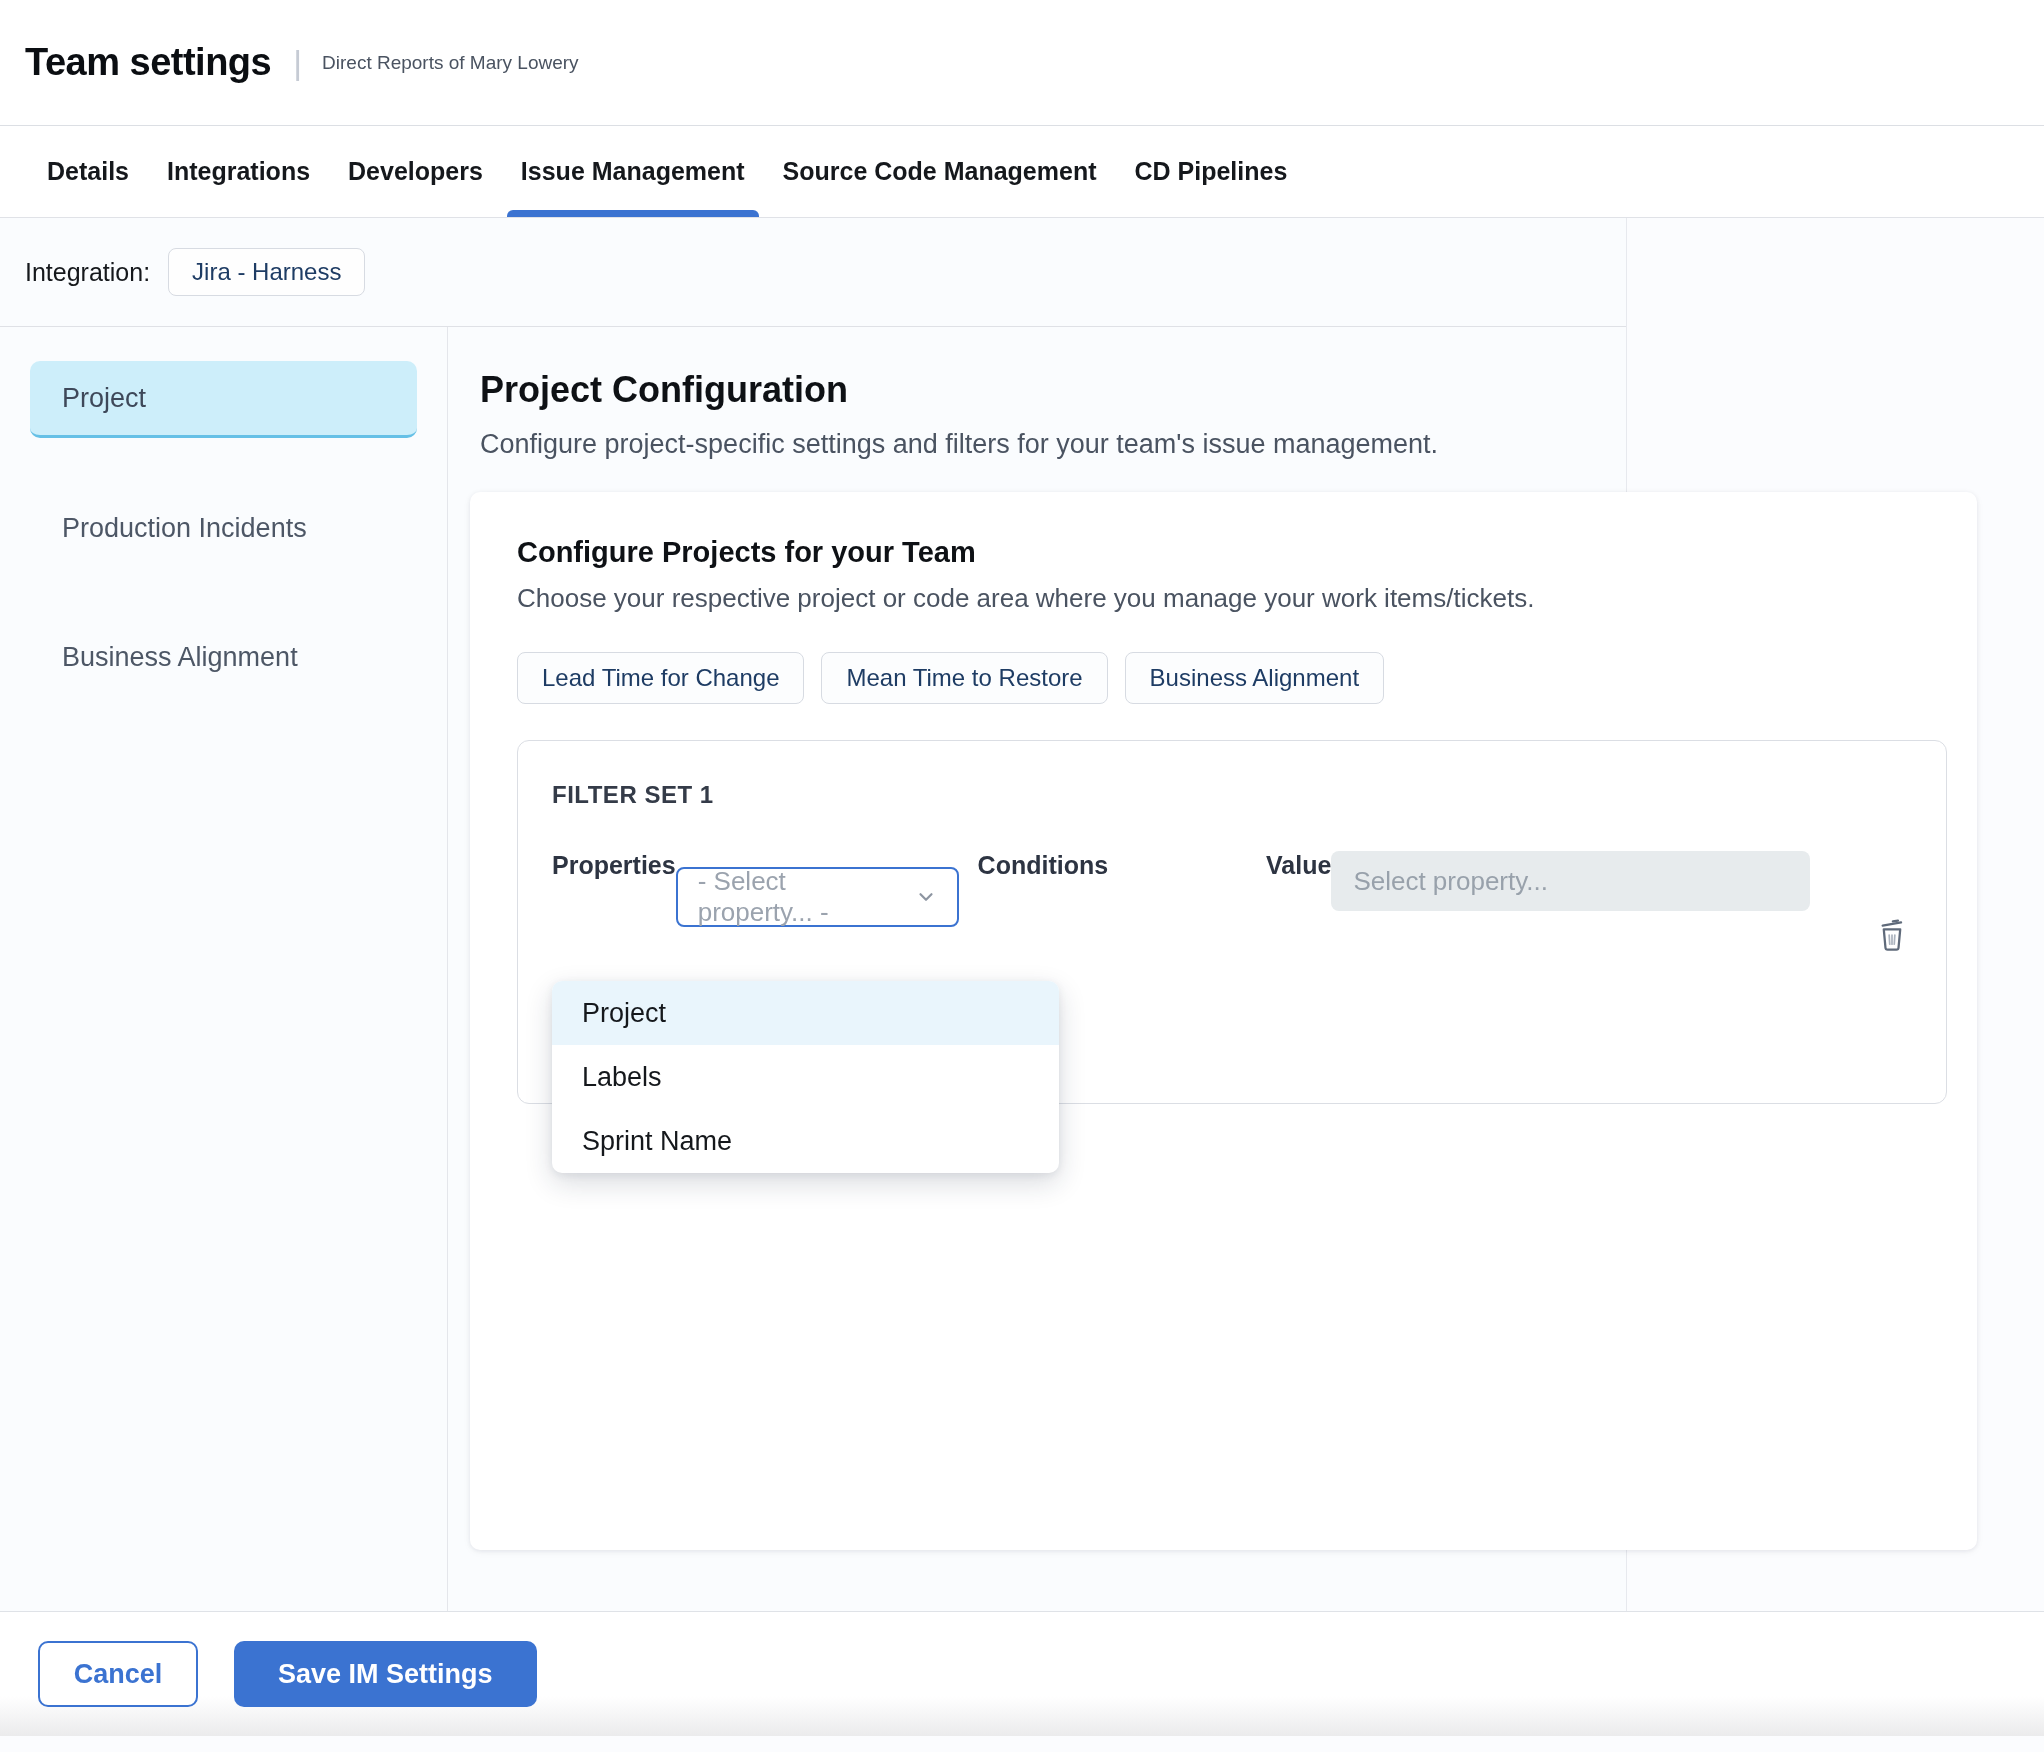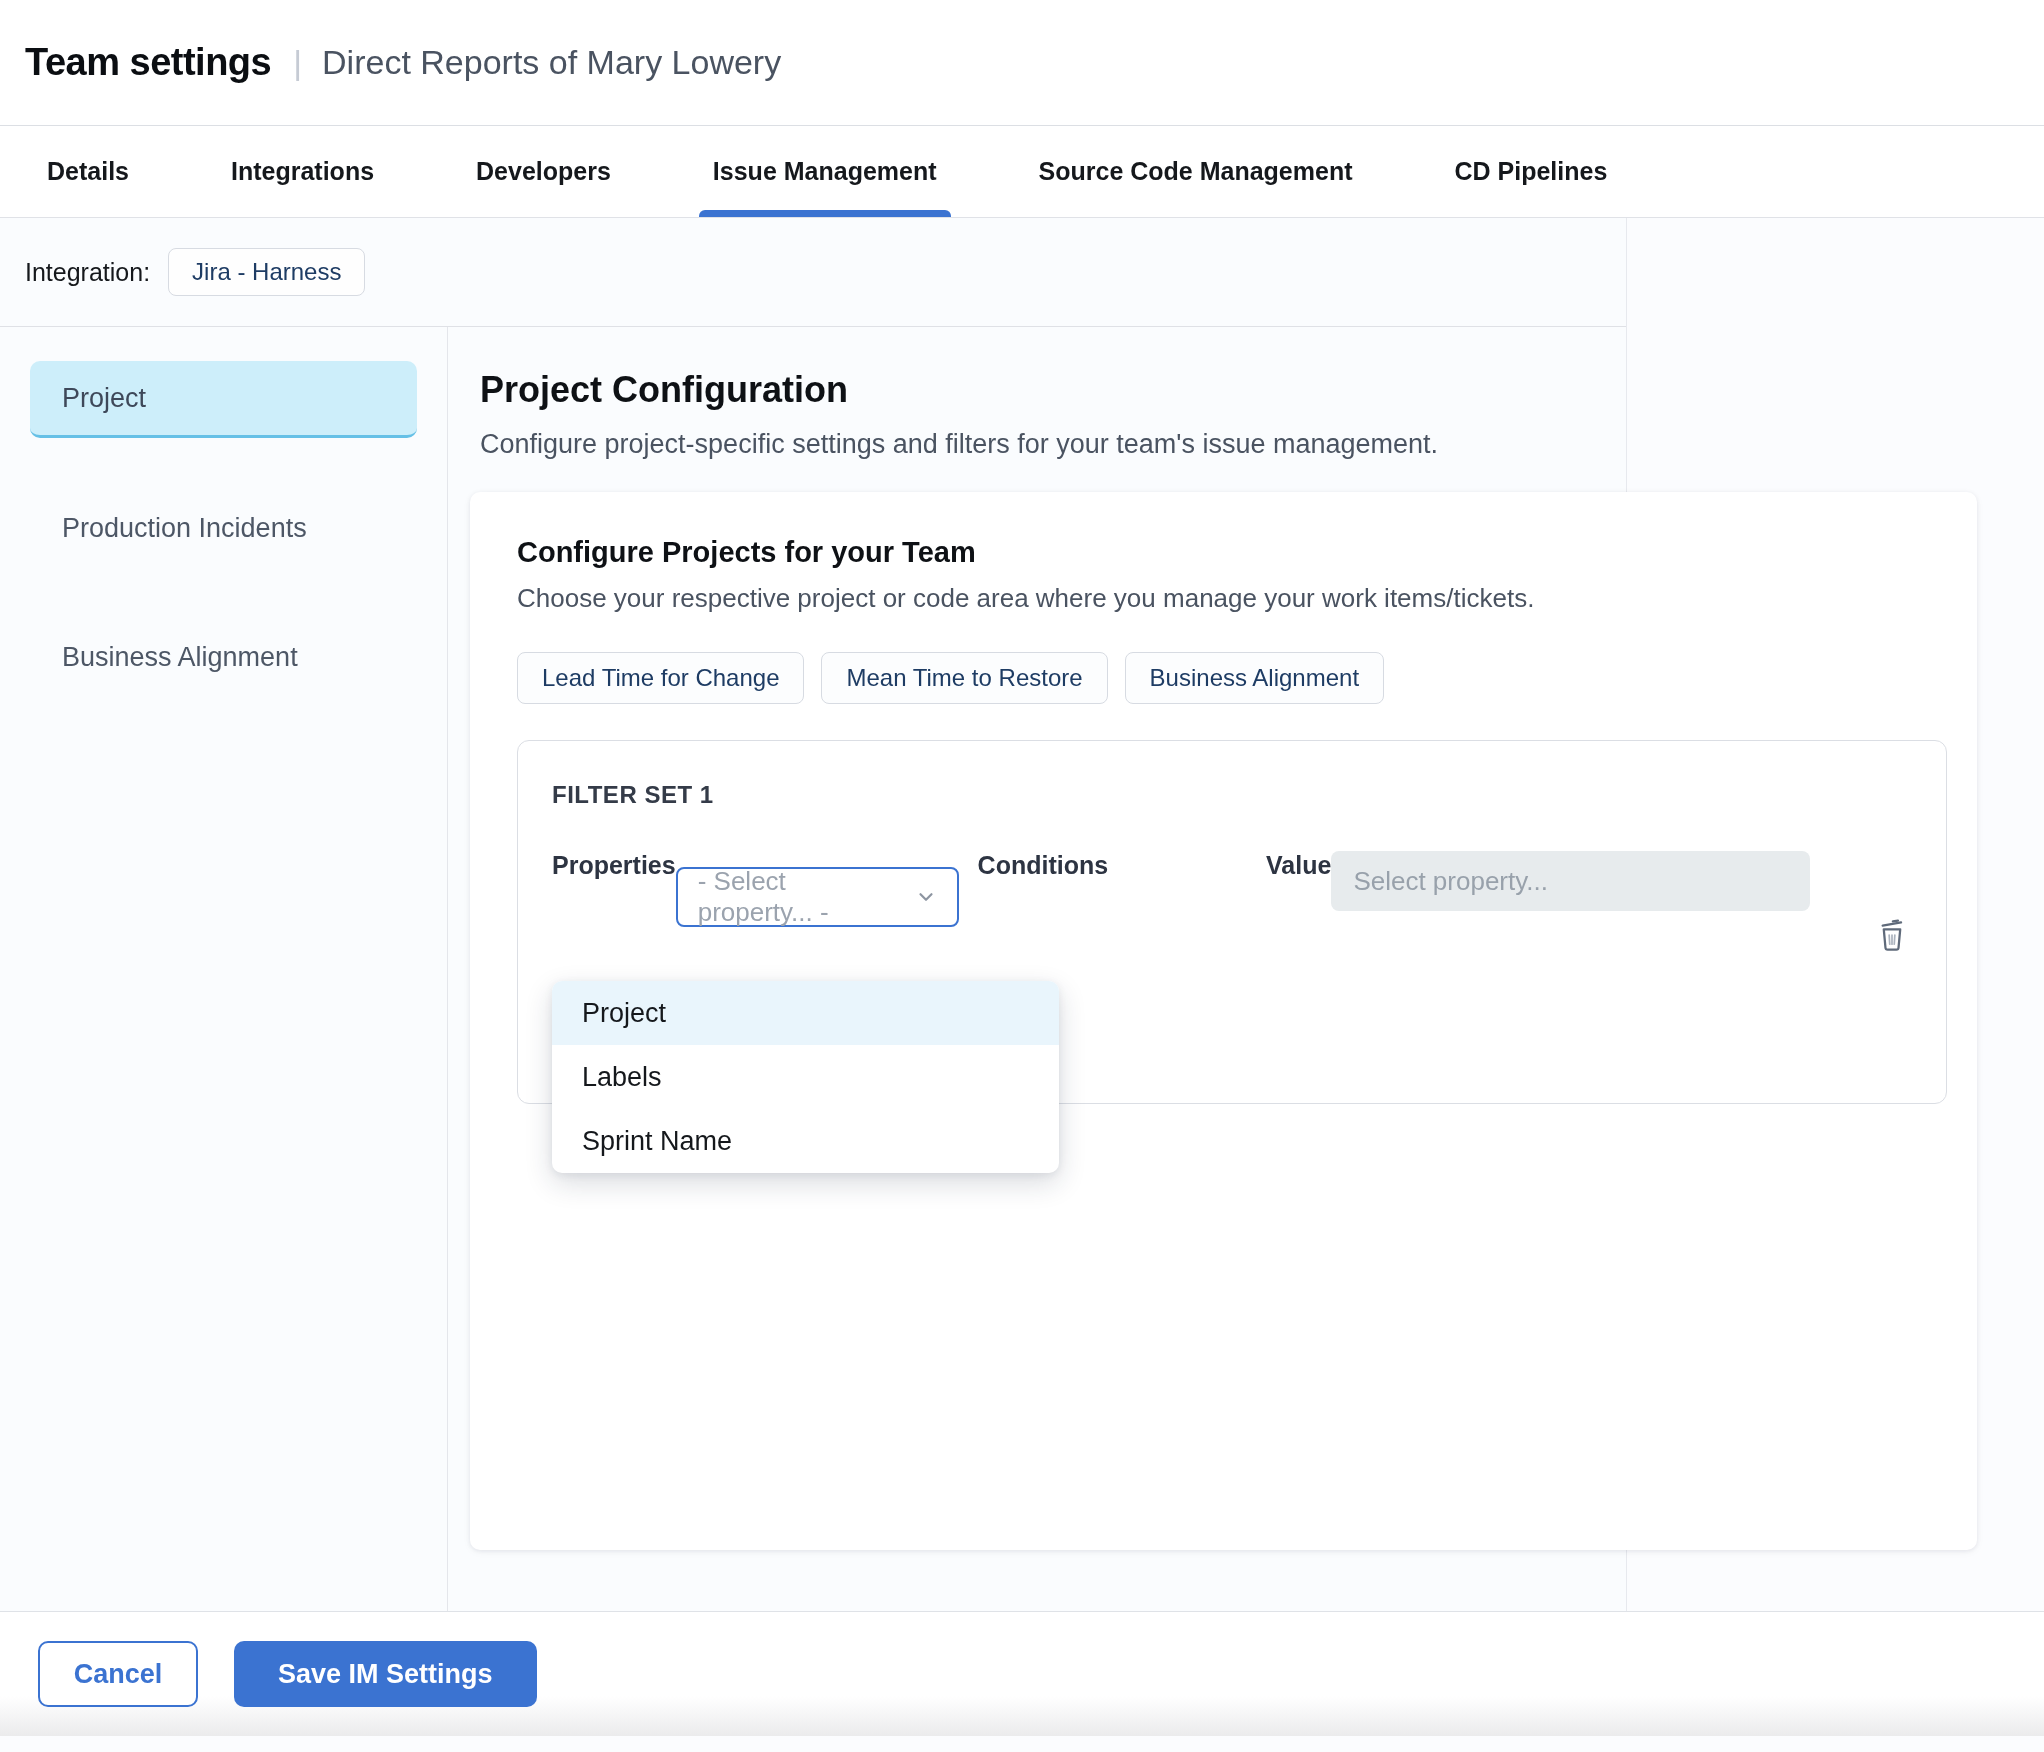--- a/index.html
+++ b/index.html
@@ -14,27 +14,27 @@
 
   
   .app-header {
     height:126px; background:#ffffff;
     display:flex; align-items:center;
     padding-left:25px;
     border-bottom:1px solid #dcdfe4;
   }
   .app-title { font-size:38px; font-weight:bold; color:#0b0e12; letter-spacing:-0.5px; }
   .title-sep { font-size:34px; color:#c6cbd4; font-weight:300; margin:0 20px 0 22px; }
-  .app-subtitle { font-size:34px; color:#4a5361; }
+  .app-subtitle { font-size:19px; color:#4a5361; }
 
   
   .tab-bar {
     height:92px; background:#ffffff;
     display:flex; align-items:center;
-    padding-left:47px; gap:102px;
+    padding-left:47px; gap:38px;
     border-bottom:1px solid #e0e2e7;
   }
   .tab {
     position:relative; height:100%;
     display:flex; align-items:center;
     font-size:25px; font-weight:bold; color:#15181c;
     cursor:pointer; white-space:nowrap;
   }
   .tab.active::after {
     content:""; position:absolute; left:-14px; right:-14px; bottom:0;

